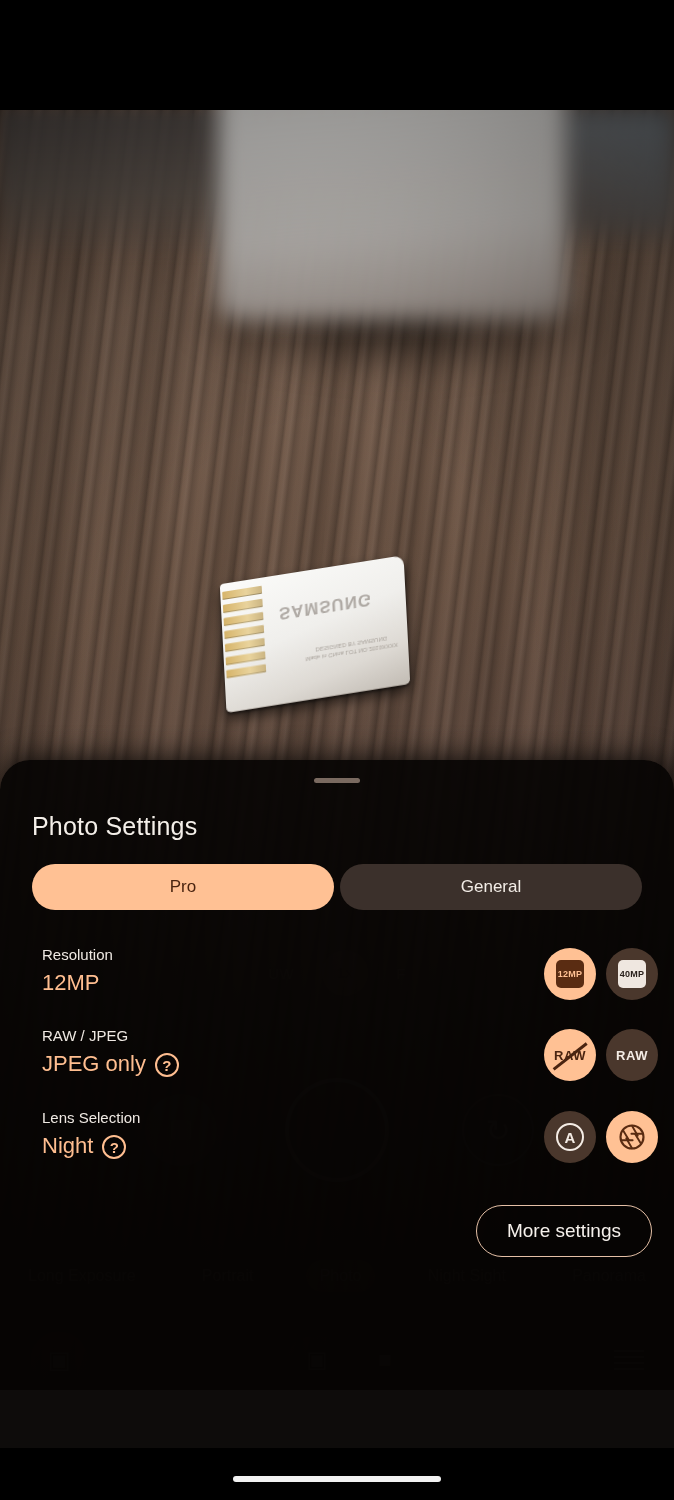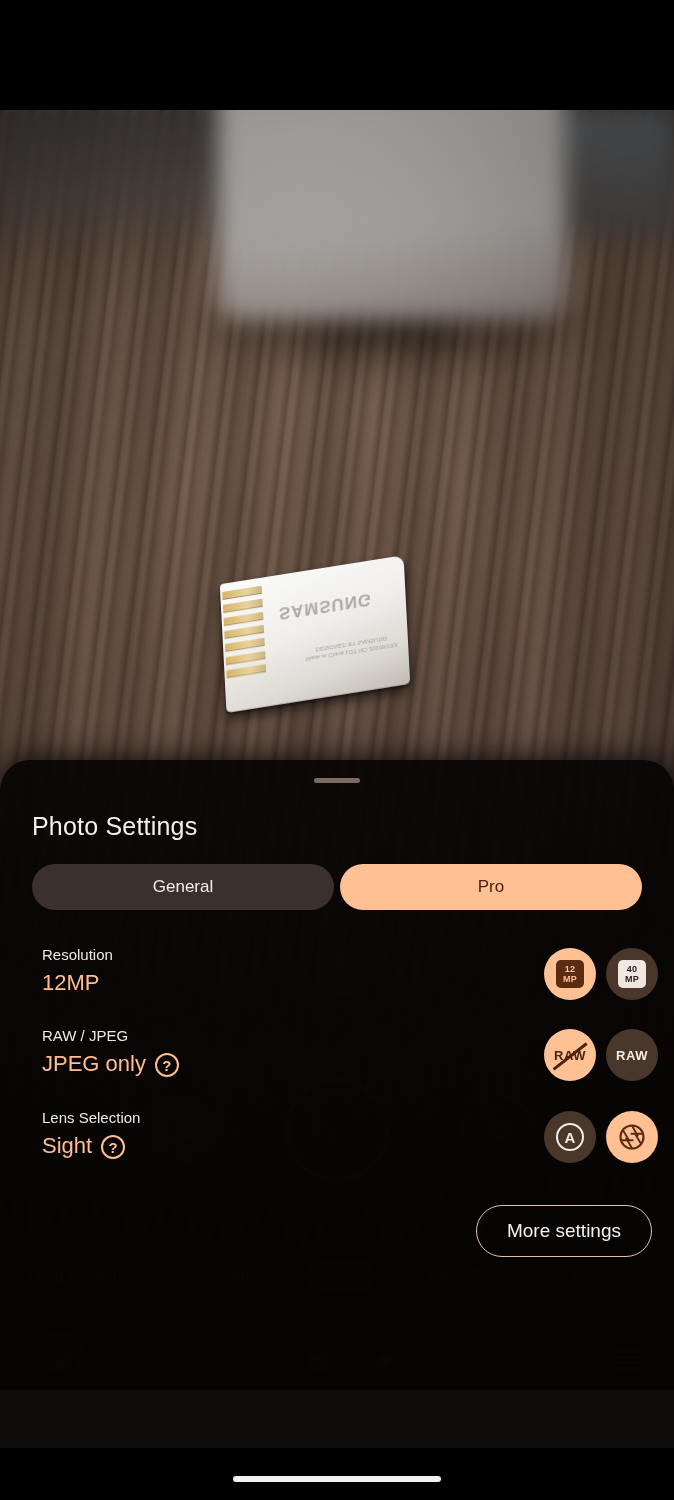--- a/index.html
+++ b/index.html
@@ -373,21 +373,21 @@
     justify-content: center;
     cursor: pointer;
   }
   .opt.on  { background: #ffc194; color: #4a2410; }
   .opt.off { background: #4a372c; color: #f4ece5; }
 
   .mp-badge {
     width: 28px; height: 28px;
     border-radius: 5px;
     display: flex;
-    flex-direction: column;
+    flex-direction: row;
     align-items: center;
     justify-content: center;
     font-size: 9px;
     font-weight: bold;
     line-height: 10px;
     letter-spacing: .3px;
   }
   .opt.on  .mp-badge { background: #5a2c12; color: #ffc194; }
   .opt.off .mp-badge { background: #efe7e0; color: #2a211c; }
 
@@ -520,22 +520,22 @@
       </div>
   </div>
 
   <div class="sheet">
 
     <div class="grabber"></div>
 
     <div class="sheet-title">Photo Settings</div>
 
     <div class="seg-control">
+      <button class="seg active">Pro</button>
       <button class="seg inactive">General</button>
-      <button class="seg active">Pro</button>
     </div>
 
     <div class="row row-1">
       <div class="row-label">Resolution</div>
       <div class="row-value">
         <span>12MP</span>
       </div>
       <div class="opt-group">
         <div class="opt on">
           <span class="mp-badge">
@@ -567,21 +567,21 @@
         </div>
         <div class="opt off">
           <span class="raw-txt">RAW</span>
         </div>
       </div>
     </div>
 
     <div class="row row-3">
       <div class="row-label">Lens Selection</div>
       <div class="row-value">
-        <span>Sight</span>
+        <span>Night</span>
         <span class="help">?</span>
       </div>
       <div class="opt-group">
         <div class="opt off">
           <span class="auto-ring">A</span>
         </div>
         <div class="opt on">
           <svg width="30" height="30" viewBox="0 0 24 24">
             <circle cx="12" cy="12" r="9.2" fill="none" stroke="#5a2c12" stroke-width="1.7"></circle>
             <g stroke="#5a2c12" stroke-width="1.5" fill="none" stroke-linecap="round">

